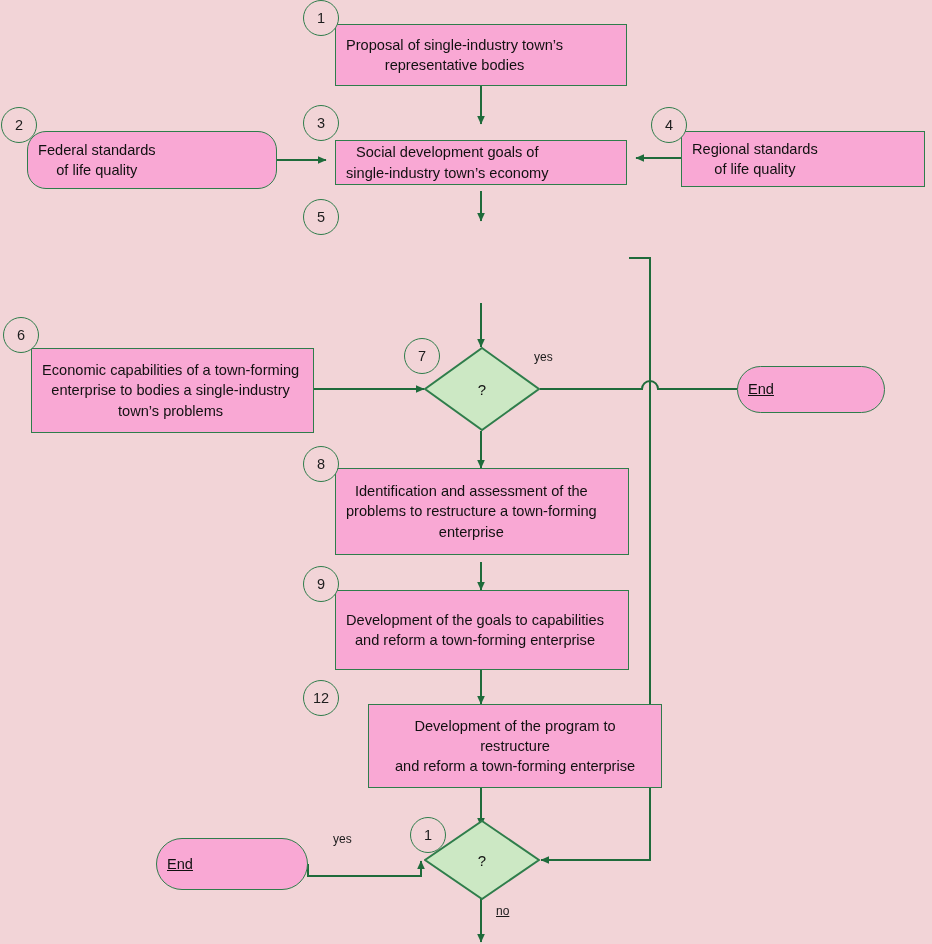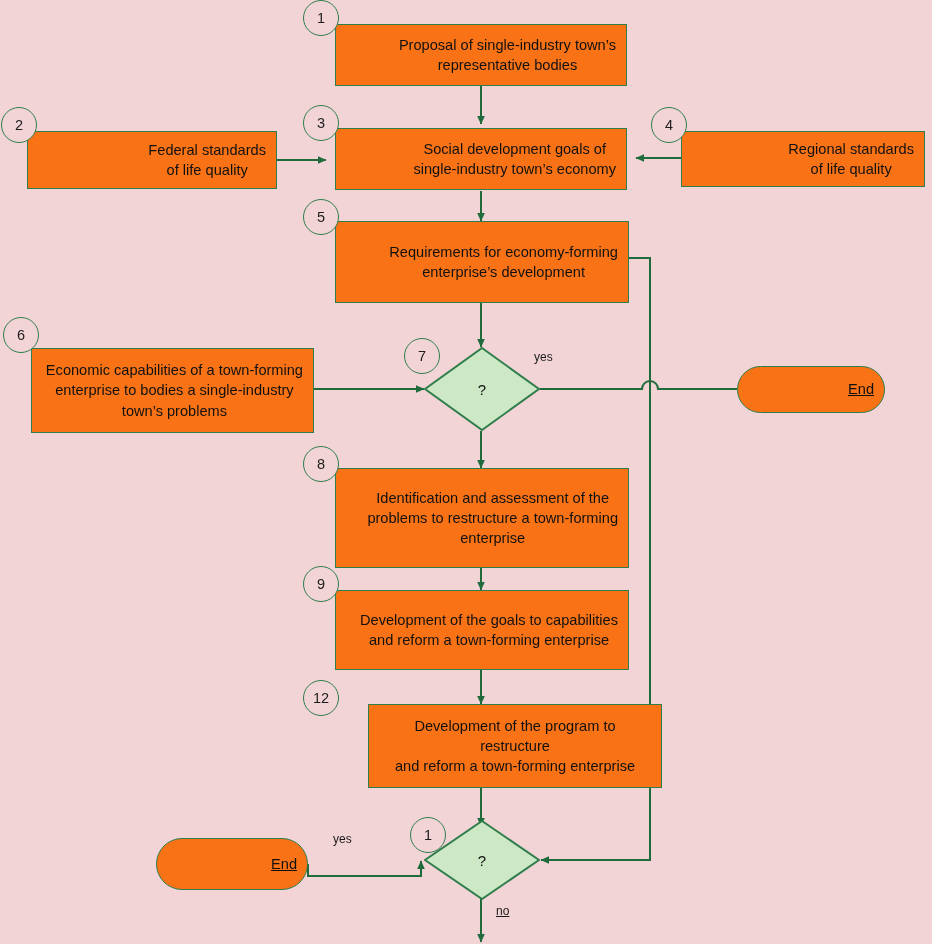--- a/index.html
+++ b/index.html
@@ -23,25 +23,25 @@
     position: absolute;
     left: 0;
     top: 0;
     width: 932px;
     height: 944px;
     pointer-events: none;
   }
   .node {
     position: absolute;
     box-sizing: border-box;
-    background: #f97316;
+    background: #f9a8d4;
     border: 1.6px solid #2f7d4b;
     display: flex;
     align-items: center;
-    justify-content: flex-end;
+    justify-content: flex-start;
     text-align: center;
     color: #111111;
     font-size: 14.6px;
     line-height: 1.38;
     padding: 4px 10px;
   }
   .node .txt {
     display: block;
     white-space: pre-line;
   }
@@ -134,48 +134,44 @@
   </svg>
 
   <div class="node" style="left:335px; top:24px; width:292px; height:62px;">
     <span class="txt">Proposal of single-industry town’s
 representative bodies</span>
   </div>
   <div class="badge" style="left:303px; top:0px;">
       <span>1</span>
     </div>
 
-  <div class="node" style="left:27px; top:131px; width:250px; height:58px;">
+  <div class="node" style="left:27px; top:131px; width:250px; height:58px;border-radius:19px;">
     <span class="txt">Federal standards
 of life quality</span>
   </div>
   <div class="badge" style="left:1px; top:107px;">
       <span>2</span>
     </div>
 
-  <div class="node" style="left:335px; top:128px; width:292px; height:62px;">
+  <div class="node" style="left:335px; top:140px; width:292px; height:45px;">
     <span class="txt">Social development goals of
 single-industry town’s economy</span>
   </div>
   <div class="badge" style="left:303px; top:105px;">
       <span>3</span>
     </div>
 
   <div class="node" style="left:681px; top:131px; width:244px; height:56px;">
     <span class="txt">Regional standards
 of life quality</span>
   </div>
   <div class="badge" style="left:651px; top:107px;">
       <span>4</span>
     </div>
 
-  <div class="node" style="left:335px; top:221px; width:294px; height:82px;">
-    <span class="txt">Requirements for economy-forming
-enterprise’s development</span>
-  </div>
   <div class="badge" style="left:303px; top:199px;">
       <span>5</span>
     </div>
 
   <div class="node" style="left:31px; top:348px; width:283px; height:85px;">
     <span class="txt">Economic capabilities of a town-forming
 enterprise to bodies a single-industry
 town’s problems</span>
   </div>
   <div class="badge" style="left:3px; top:317px;">
@@ -190,21 +186,21 @@
   </div>
   <div class="badge" style="left:404px; top:338px;">
       <span>7</span>
     </div>
   <div class="edgelabel" style="left:534px; top:350px;">yes</div>
 
   <div class="node terminator" style="left:737px; top:366px; width:148px; height:47px;">
     <span class="txt">End</span>
   </div>
 
-  <div class="node" style="left:335px; top:468px; width:294px; height:100px;">
+  <div class="node" style="left:335px; top:468px; width:294px; height:87px;">
     <span class="txt">Identification and assessment of the
 problems to restructure a town-forming
 enterprise</span>
   </div>
   <div class="badge" style="left:303px; top:446px;">
       <span>8</span>
     </div>
 
   <div class="node" style="left:335px; top:590px; width:294px; height:80px;">
     <span class="txt">Development of the goals to capabilities

